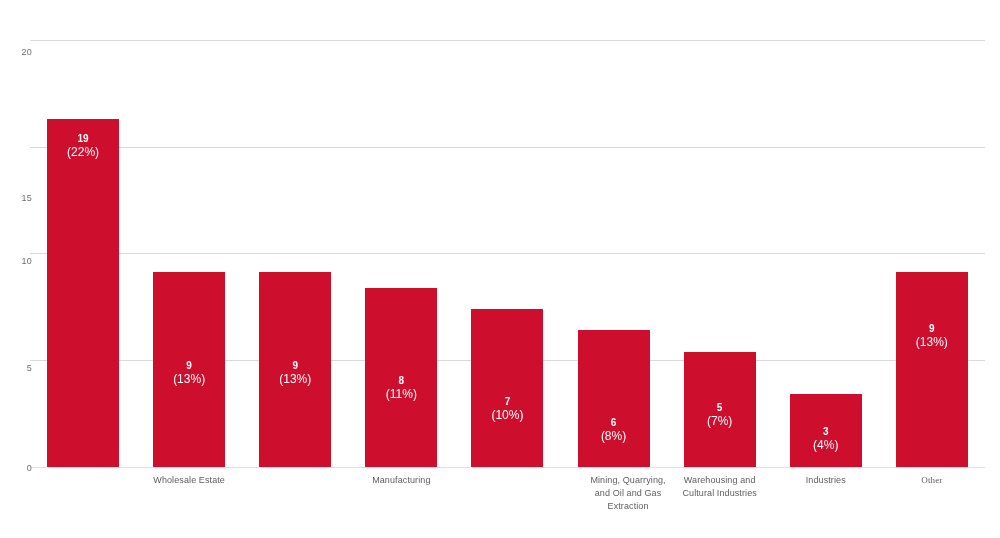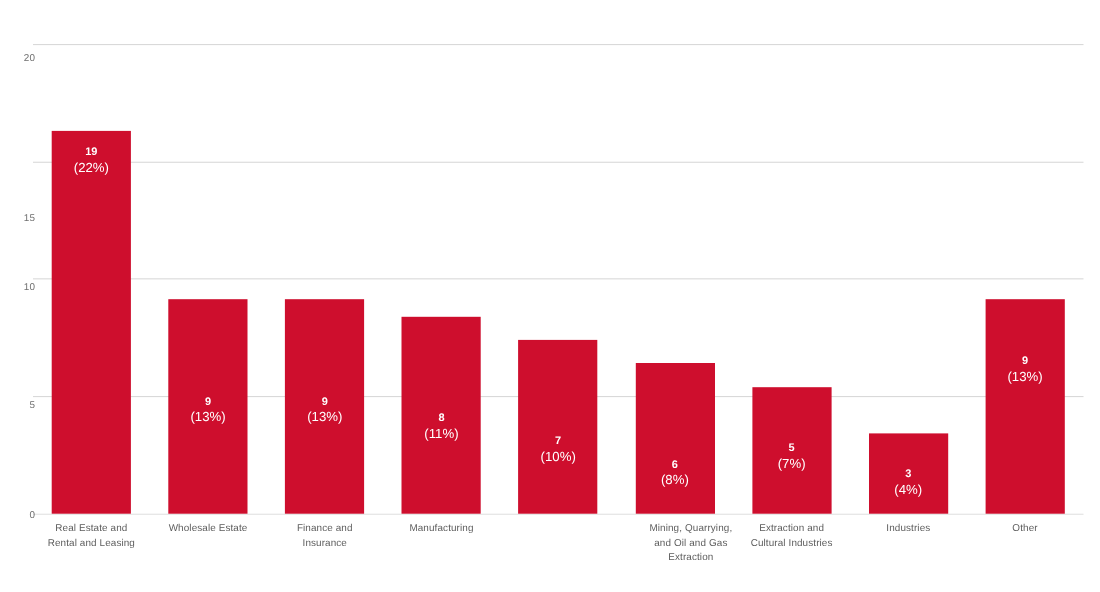--- a/index.html
+++ b/index.html
@@ -188,53 +188,45 @@
       <div class="bar-label" style="bottom:116px;">
         <span class="val">9</span>
         <span class="pct">(13%)</span>
       </div>
     </div>
 
   </div>
 
   <div class="xlabels">
 
-    <div class="xlabel" style="left:0px;width:106.1px;">
-      <div>Real Estate and</div>
-      <div>Rental and Leasing</div>
-    </div>
 
     <div class="xlabel" style="left:106.1px;width:106.1px;">
       <div>Wholesale Estate</div>
     </div>
 
-    <div class="xlabel" style="left:212.2px;width:106.1px;">
-      <div>Finance and</div>
-      <div>Insurance</div>
-    </div>
 
     <div class="xlabel" style="left:318.3px;width:106.1px;">
       <div>Manufacturing</div>
     </div>
 
 
     <div class="xlabel" style="left:545px;width:106.1px;">
       <div>Mining, Quarrying,</div>
       <div>and Oil and Gas</div>
       <div>Extraction</div>
     </div>
 
     <div class="xlabel" style="left:636.6px;width:106.1px;">
-      <div>Extraction and</div>
+      <div>Warehousing and</div>
       <div>Cultural Industries</div>
     </div>
 
     <div class="xlabel" style="left:742.7px;width:106.1px;">
       <div>Industries</div>
     </div>
 
-    <div class="xlabel" style="left:848.8px;width:106.1px;">
+    <div class="xlabel" style="left:848.8px;width:106.1px;font-family:Liberation Serif, serif;">
       <div>Other</div>
     </div>
 
   </div>
 
 </div>
 
 </body></html>

